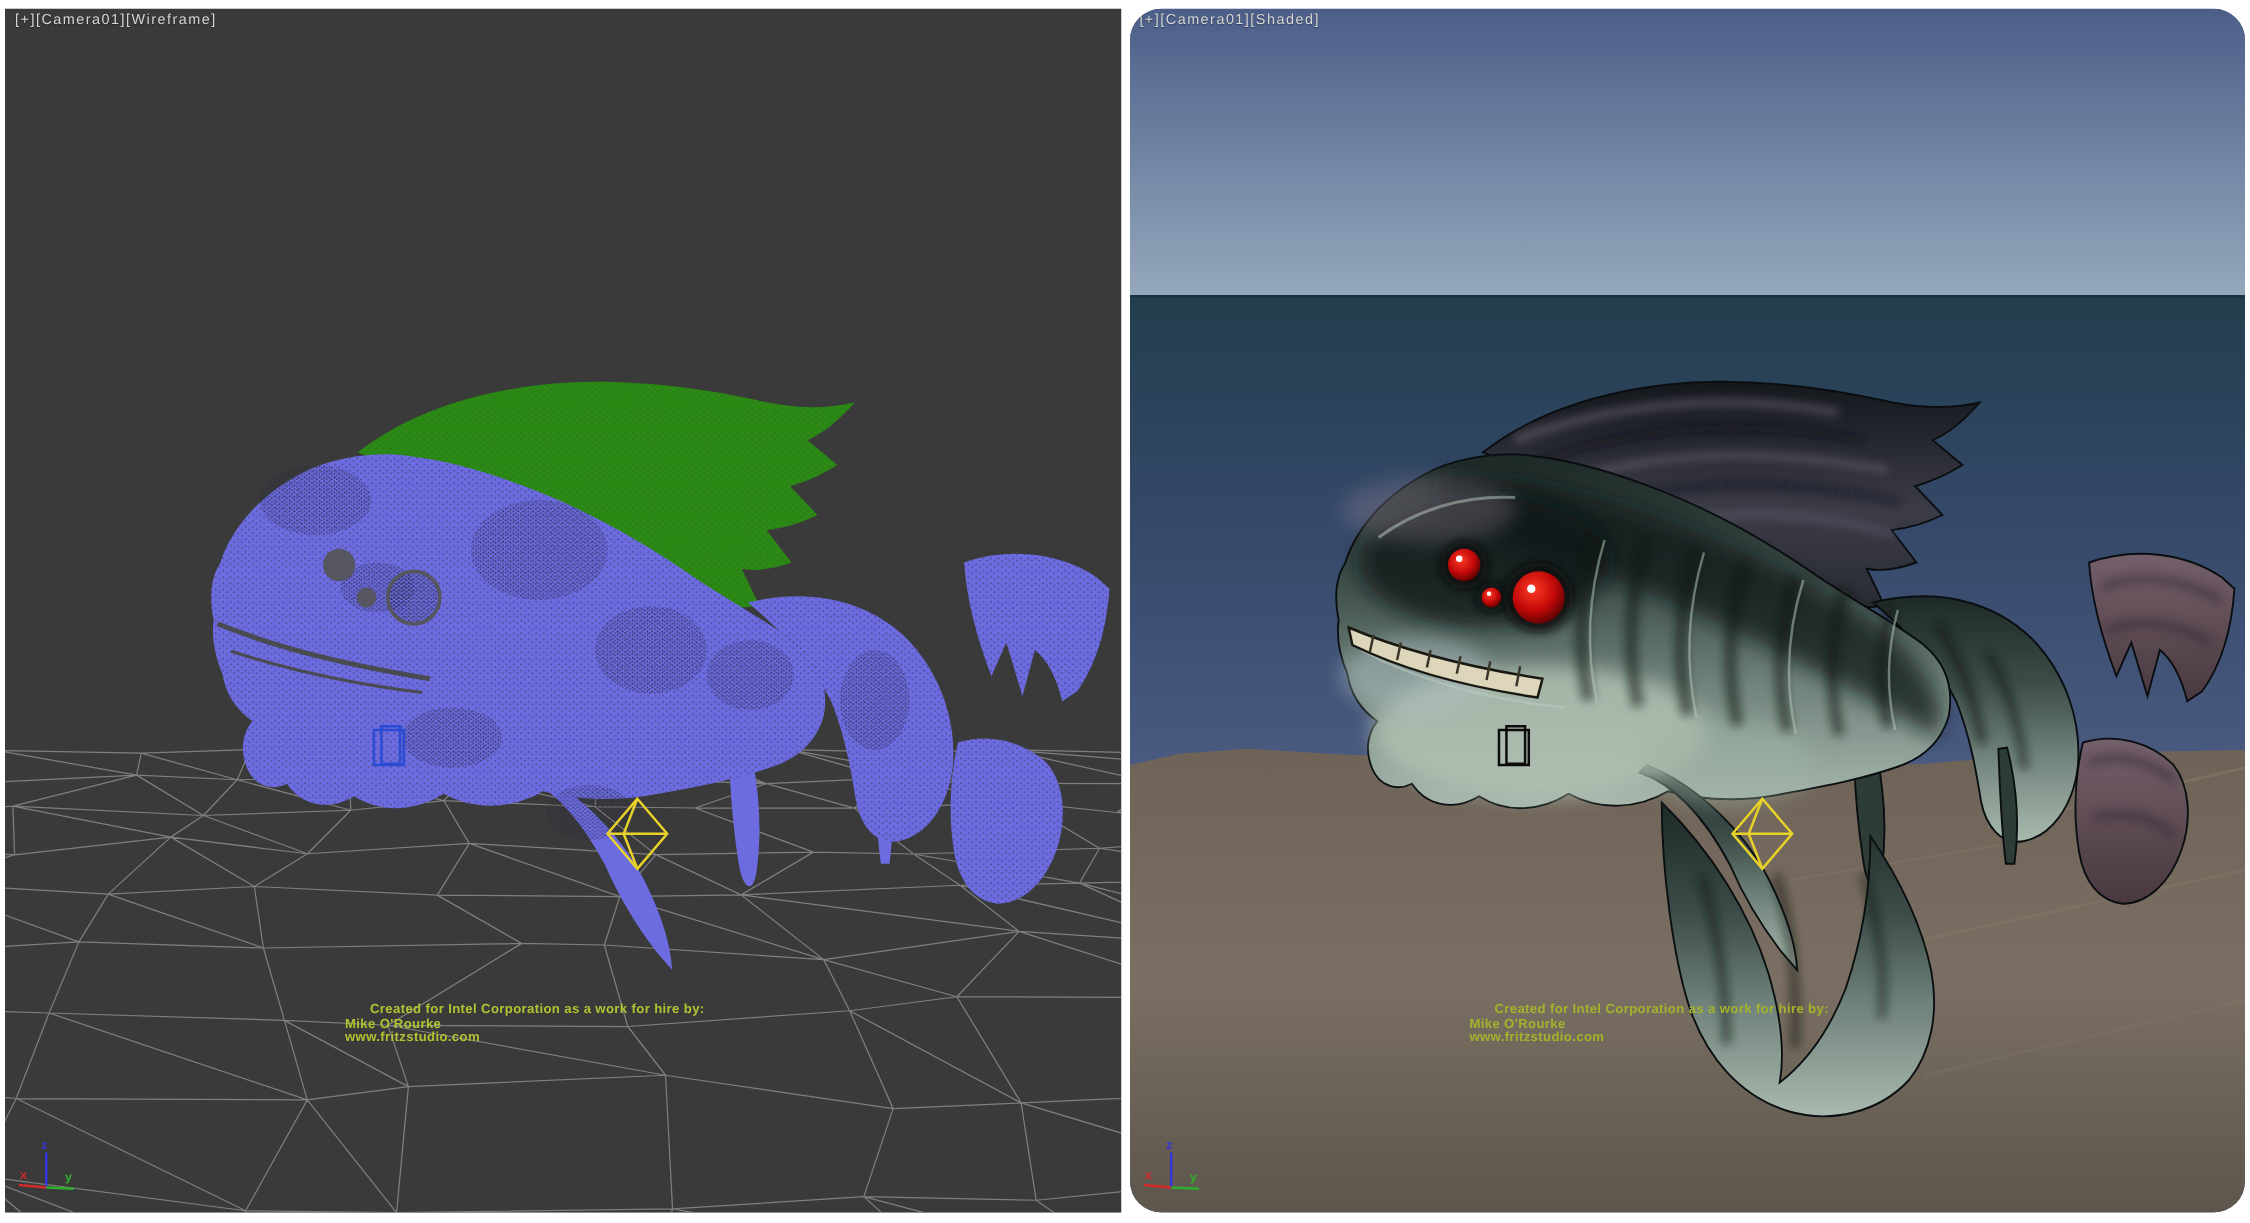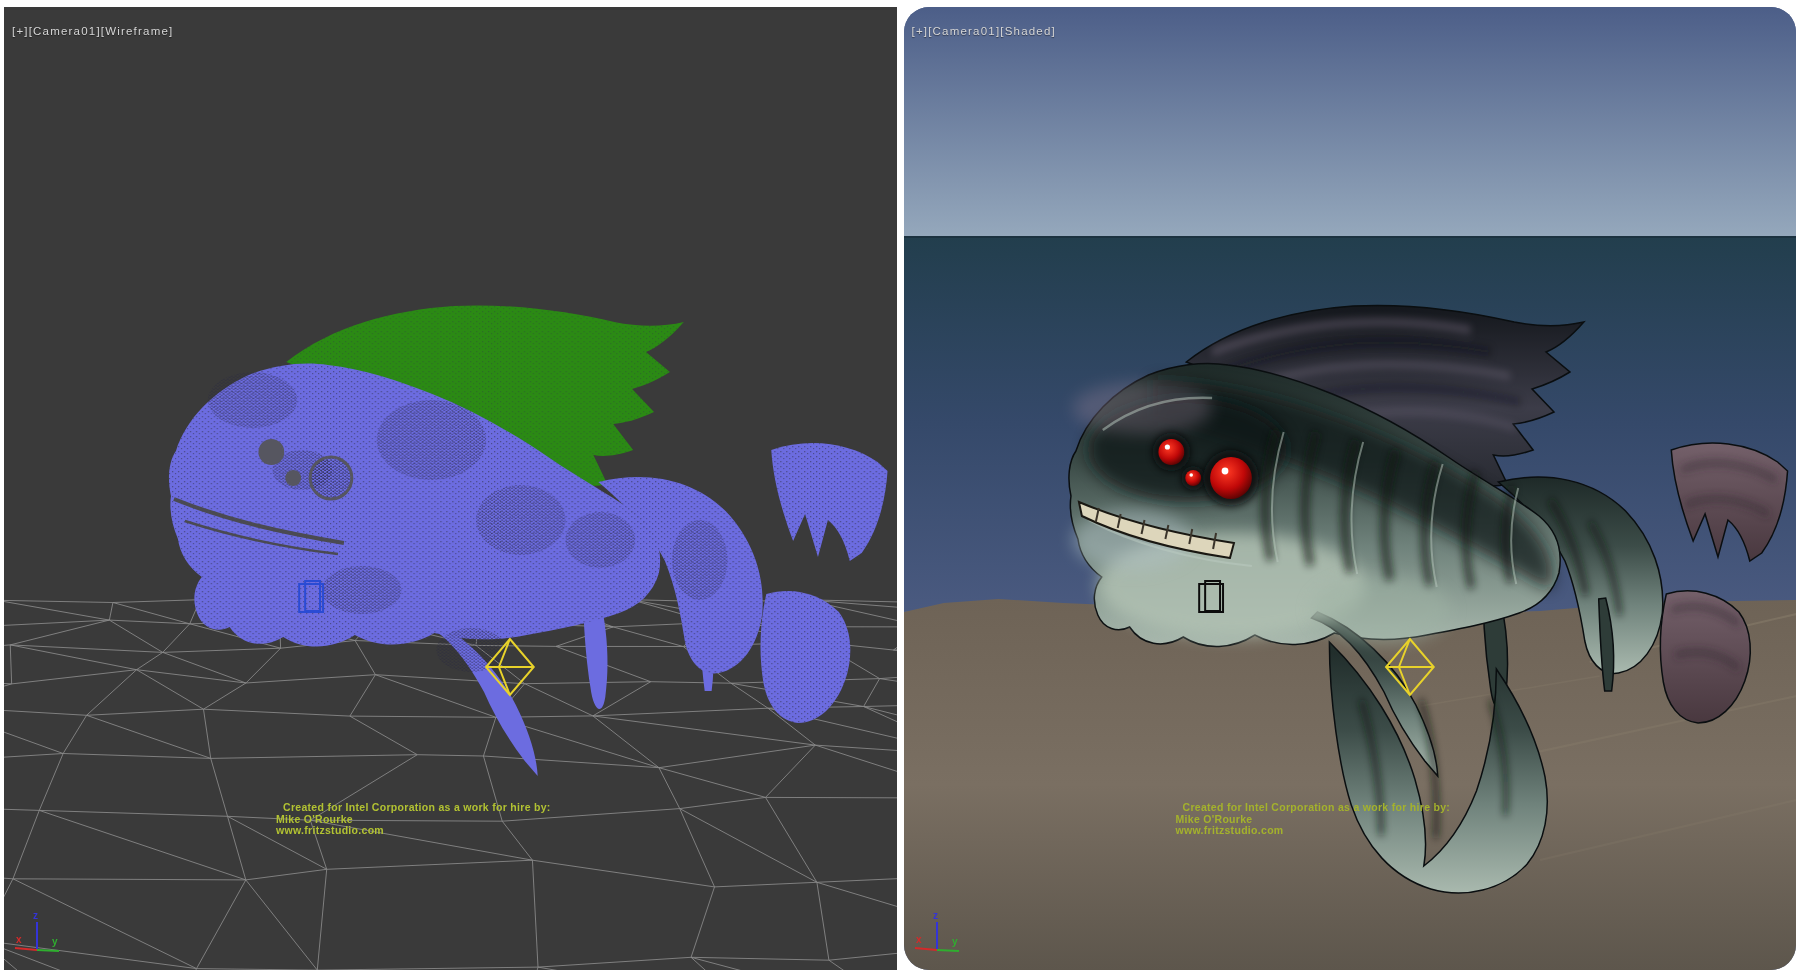--- a/index.html
+++ b/index.html
@@ -3,28 +3,28 @@
 <meta charset="utf-8">
 <style>
   html,body{margin:0;padding:0;background:#ffffff;}
   body{width:1800px;height:978px;overflow:hidden;font-family:"Liberation Sans",sans-serif;}
   .frame{box-sizing:border-box;width:1800px;height:978px;background:#ffffff;
          display:flex;gap:7px;padding:7px 4px 8px 4px;}
   .viewport{position:relative;flex:1;height:963px;overflow:hidden;}
   .vp-left{background:#3a3a3a;}
   .vp-right{background:#4c5e88;border-radius:25px;}
   .scene{position:absolute;left:0;top:0;width:100%;height:100%;display:block;}
-  .vp-label{position:absolute;top:18px;left:8px;color:#d6d6d6;
+  .vp-label{position:absolute;top:3px;left:8px;color:#d6d6d6;
             font:11.5px "Liberation Sans",sans-serif;letter-spacing:1.2px;cursor:pointer;
             text-shadow:0 1px 1px rgba(0,0,0,.45);}
   .credit{position:absolute;left:272px;top:795px;
           font:bold 10.5px "Liberation Sans",sans-serif;line-height:11.5px;letter-spacing:.3px;}
   .credit-left{color:#b2c232;}
   .credit-right{color:#a4b22c;}
-  .credit .l1{margin-left:7px;}
+  .credit .l1{margin-left:20px;}
   .gizmo{position:absolute;left:4px;top:900px;width:60px;height:56px;}
   .gizmo text{font:bold 10px "Liberation Sans",sans-serif;}
 </style>
 </head>
 <body>
 
 <div class="frame">
 
   <div class="viewport vp-left">
     <svg class="scene" viewBox="0 7 898 963" preserveAspectRatio="none">

